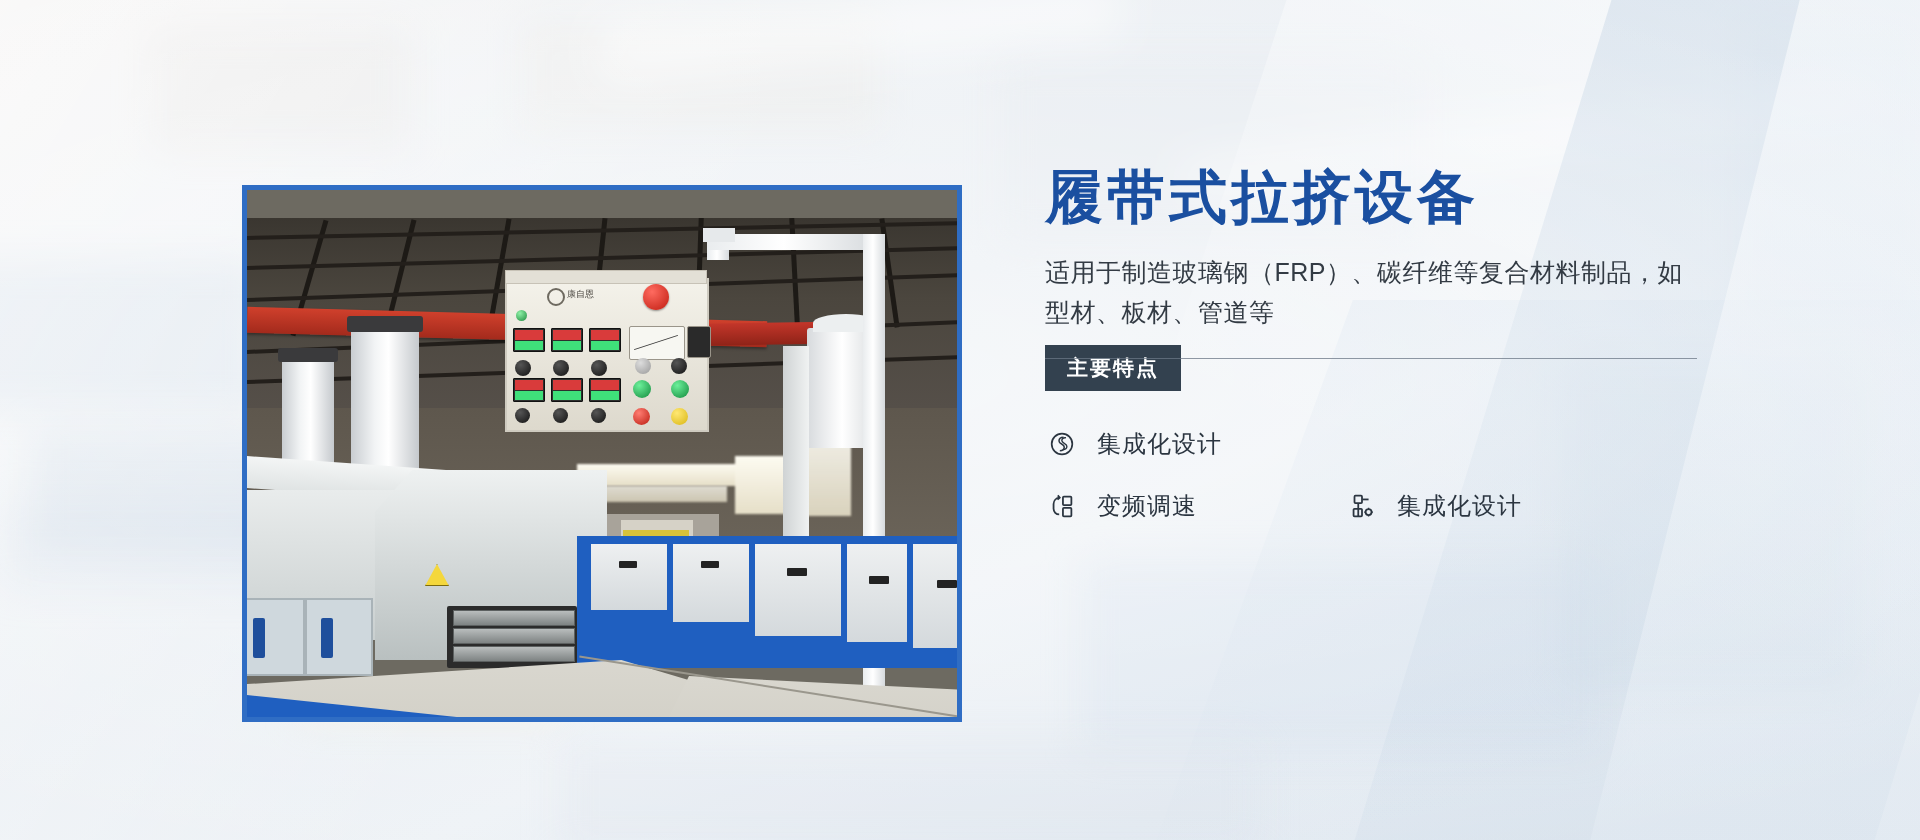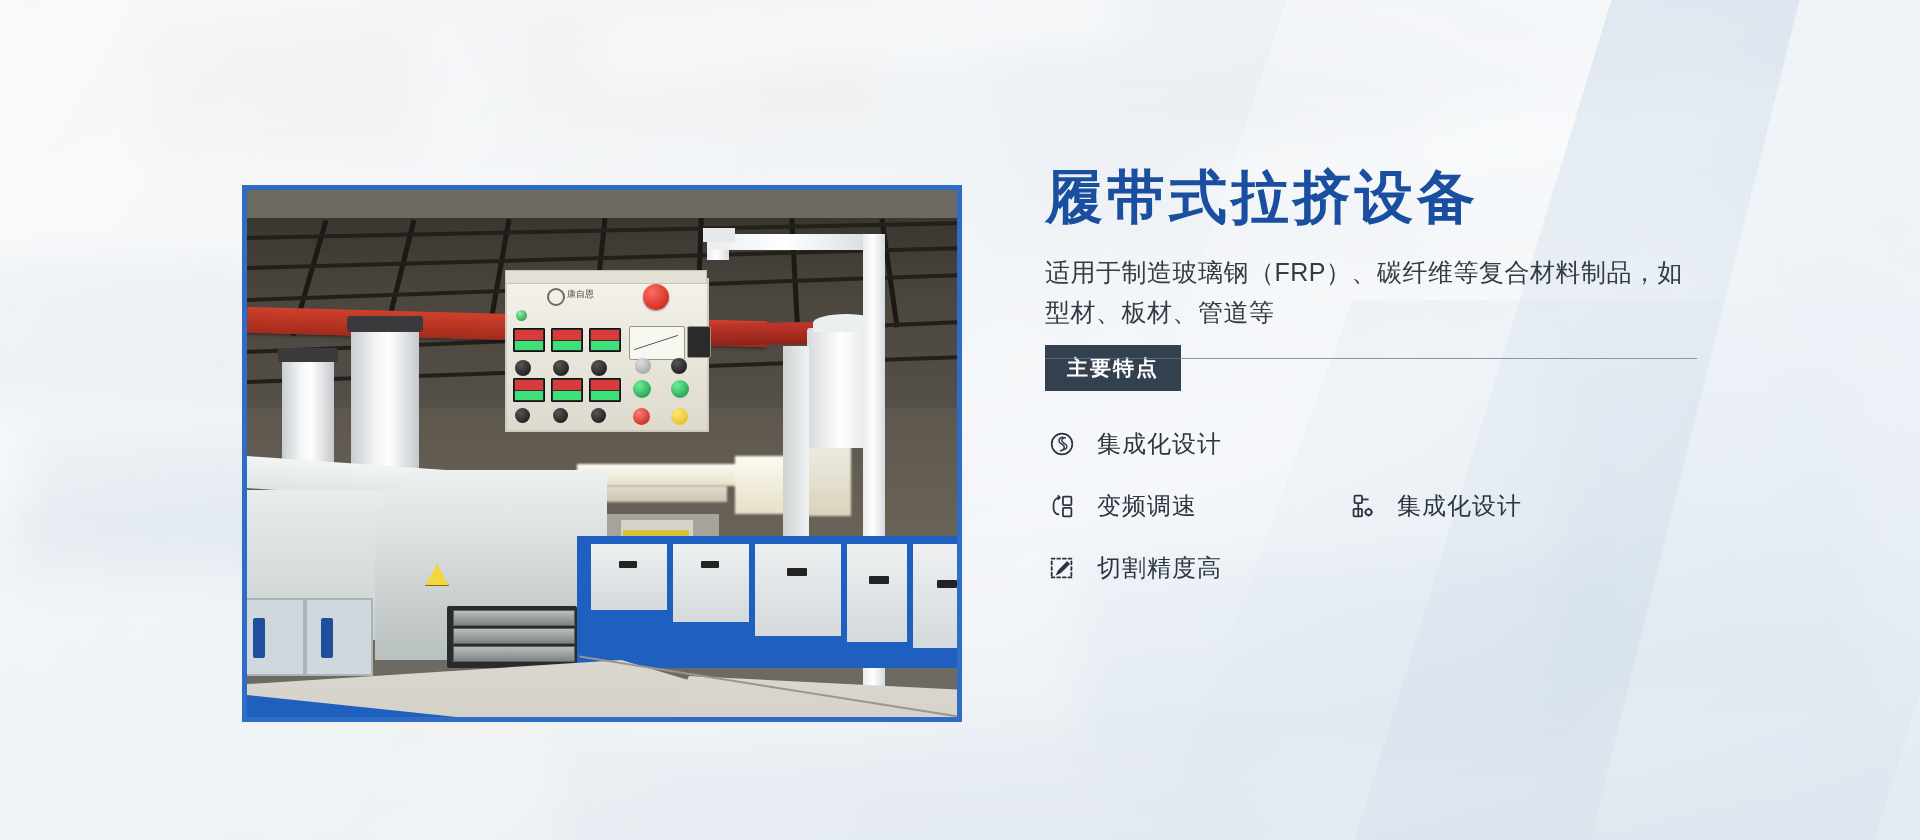--- a/index.html
+++ b/index.html
@@ -317,30 +317,18 @@
               <rect x="7" y="19" width="9" height="8" rx="1"></rect>
               <circle cx="23" cy="22.5" r="3.2"></circle>
               <path d="M23 17.8 v1.4 M23 25.8 v1.4 M18.3 22.5 h1.4 M26.3 22.5 h1.4" stroke-width="1.5"></path>
             </svg>
           </span>
           <span class="flabel">集成化设计</span>
         </div>
       </div>
 
       <div class="frow">
-        <div class="fitem">
-          <span class="ficon">
-            <svg width="30" height="30" viewBox="0 0 32 32" fill="none" stroke="currentColor" stroke-width="2">
-              <path d="M5 6 h3 M11 6 h3 M17 6 h3 M23 6 h3
-                       M26 9 v3 M26 15 v3 M26 21 v3
-                       M23 26 h3 M17 26 h3 M11 26 h3 M5 26 h3
-                       M5 21 v3 M5 15 v3 M5 9 v3" stroke-linecap="round" stroke-dasharray="0.1 0"></path>
-              <path d="M21.5 9.6 L12.4 18.7 L10.6 22.6 L14.5 20.8 L23.6 11.7 Z" fill="currentColor" stroke-width="1.4"></path>
-            </svg>
-          </span>
-          <span class="flabel">切割精度高</span>
-        </div>
       </div>
 
     </div>
   </div>
 
 </div>
 
 </body></html>

